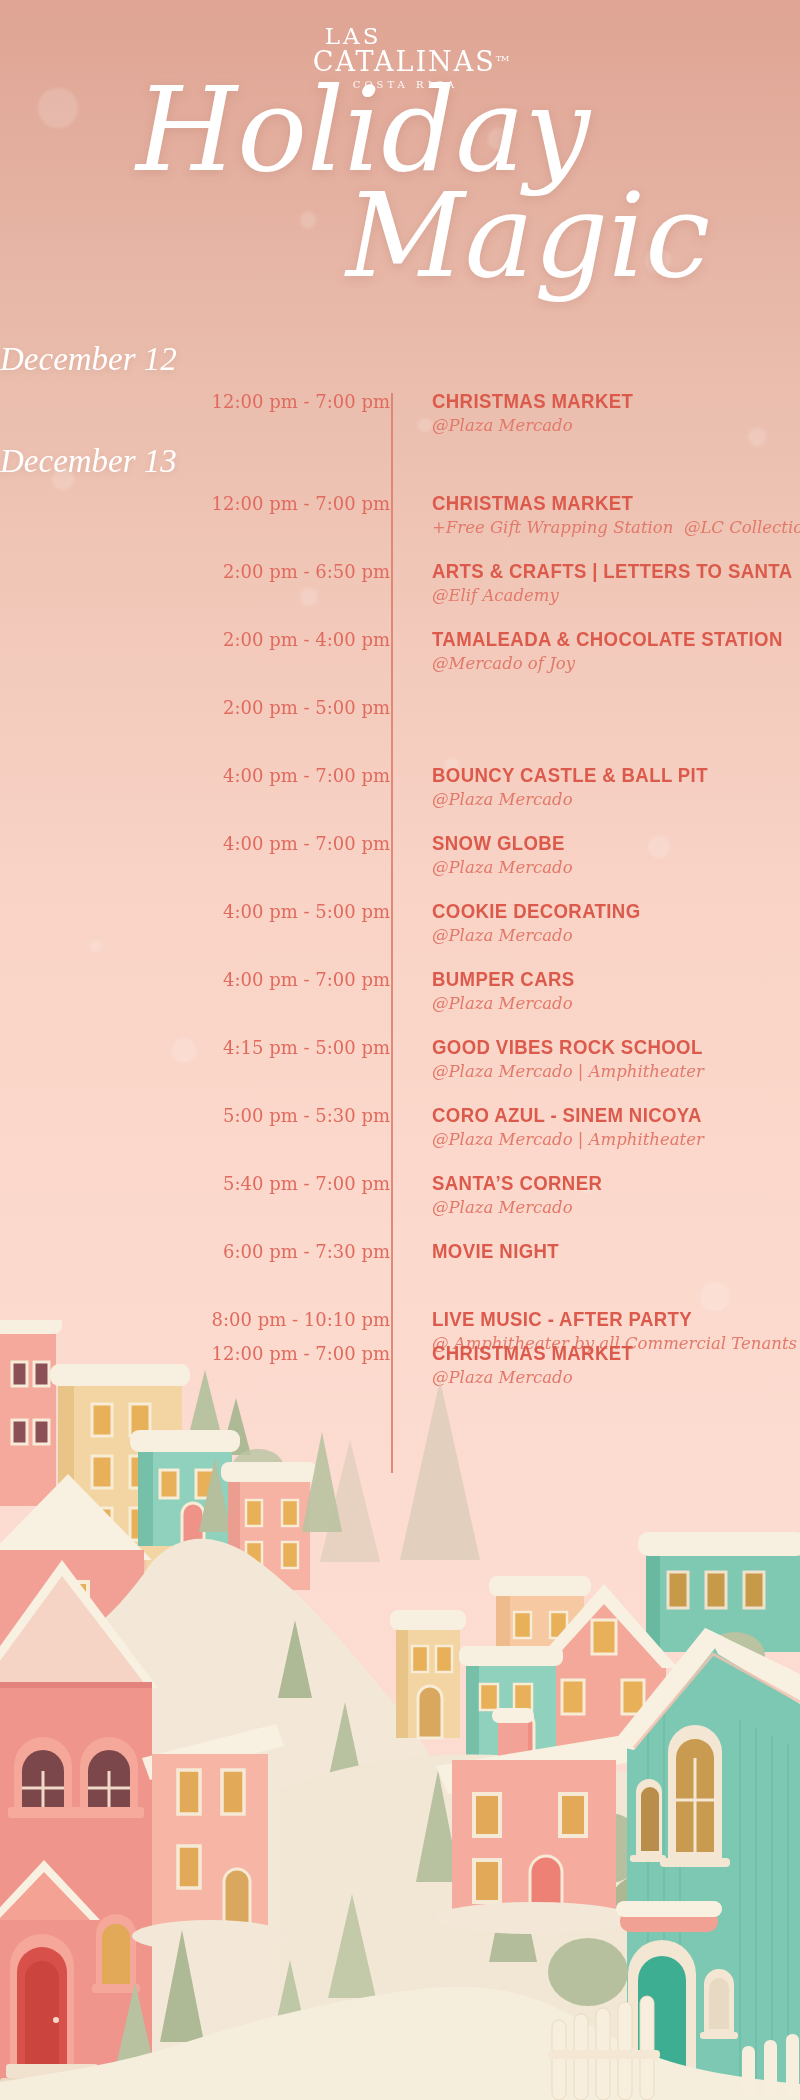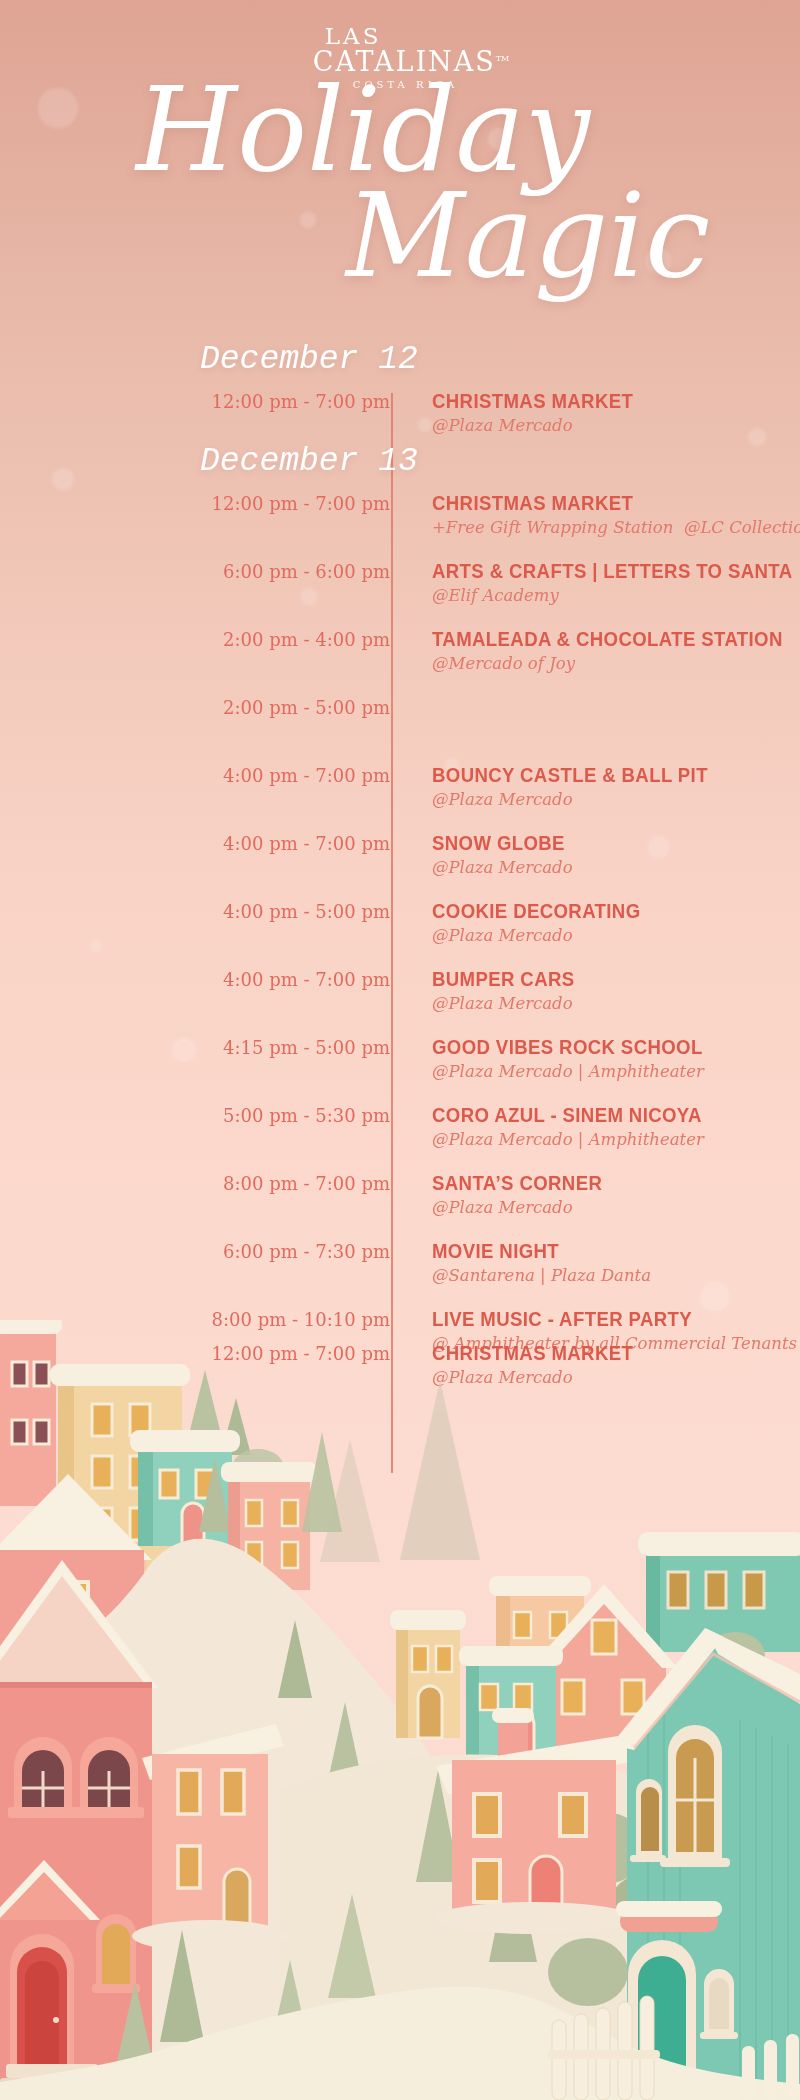--- a/index.html
+++ b/index.html
@@ -28,22 +28,22 @@
            text-shadow:0 3px 10px rgba(170,110,95,.25);}
 
   
   .schedule{position:absolute;top:0;left:0;width:100%;height:100%;}
   .divider{position:absolute;left:391px;top:393px;width:2px;height:1080px;
            background:var(--divC,#dd7b6b);opacity:.85;}
   .day-block{position:absolute;left:0;width:100%;}
   .day-block:nth-of-type(1){top:328px;}
   .day-block:nth-of-type(2){top:430px;}
   .day-block:nth-of-type(3){top:1342px;}
-  .day-label{height:62px;display:flex;align-items:center;padding-left:200px;
-             font-family:Liberation Mono, monospace;font-style:italic;font-size:33px;color:#fff;
+  .day-label{height:62px;display:flex;align-items:center;
+             font-family:Liberation Serif, serif;font-style:italic;font-size:33px;color:#fff;
              text-shadow:0 2px 6px rgba(170,110,95,.2);}
   .event{position:relative;height:68px;}
   .event-time{position:absolute;left:150px;top:1px;width:240px;text-align:right;
               font-family:"DejaVu Serif",serif;font-size:18px;color:var(--timeC,#e16a5e);}
   .event-info{position:absolute;left:432px;top:0;width:360px;}
   .event-title{font-weight:700;font-size:20px;letter-spacing:.4px;color:var(--titleC,#dc5a4b);
                transform:scaleX(.93);transform-origin:left top;white-space:nowrap;line-height:1.15;}
   .event-loc{font-family:"DejaVu Serif",serif;font-size:16.5px;color:var(--locC,#e2796a);
              margin-top:3px;white-space:nowrap;font-style:italic;}
 
@@ -96,21 +96,21 @@
       <div class="day-block">
         <div class="day-label script">December 13</div>
         <div class="event">
           <div class="event-time">12:00 pm - 7:00 pm</div>
           <div class="event-info">
             <div class="event-title">CHRISTMAS MARKET</div>
             <div class="event-loc">+Free Gift Wrapping Station&nbsp; @LC Collection</div>
           </div>
         </div>
         <div class="event">
-          <div class="event-time">6:00 pm - 6:00 pm</div>
+          <div class="event-time">2:00 pm - 6:50 pm</div>
           <div class="event-info">
             <div class="event-title">ARTS &amp; CRAFTS | LETTERS TO SANTA</div>
             <div class="event-loc">@Elif Academy</div>
           </div>
         </div>
         <div class="event">
           <div class="event-time">2:00 pm - 4:00 pm</div>
           <div class="event-info">
             <div class="event-title">TAMALEADA &amp; CHOCOLATE STATION</div>
             <div class="event-loc">@Mercado of Joy</div>
@@ -155,31 +155,30 @@
           </div>
         </div>
         <div class="event">
           <div class="event-time">5:00 pm - 5:30 pm</div>
           <div class="event-info">
             <div class="event-title">CORO AZUL - SINEM NICOYA</div>
             <div class="event-loc">@Plaza Mercado | Amphitheater</div>
           </div>
         </div>
         <div class="event">
-          <div class="event-time">8:00 pm - 7:00 pm</div>
+          <div class="event-time">5:40 pm - 7:00 pm</div>
           <div class="event-info">
             <div class="event-title">SANTA’S CORNER</div>
             <div class="event-loc">@Plaza Mercado</div>
           </div>
         </div>
         <div class="event">
           <div class="event-time">6:00 pm - 7:30 pm</div>
           <div class="event-info">
             <div class="event-title">MOVIE NIGHT</div>
-            <div class="event-loc">@Santarena | Plaza Danta</div>
           </div>
         </div>
         <div class="event">
           <div class="event-time">8:00 pm - 10:10 pm</div>
           <div class="event-info">
             <div class="event-title">LIVE MUSIC - AFTER PARTY</div>
             <div class="event-loc">@ Amphitheater by all Commercial Tenants</div>
           </div>
         </div>
       </div>

